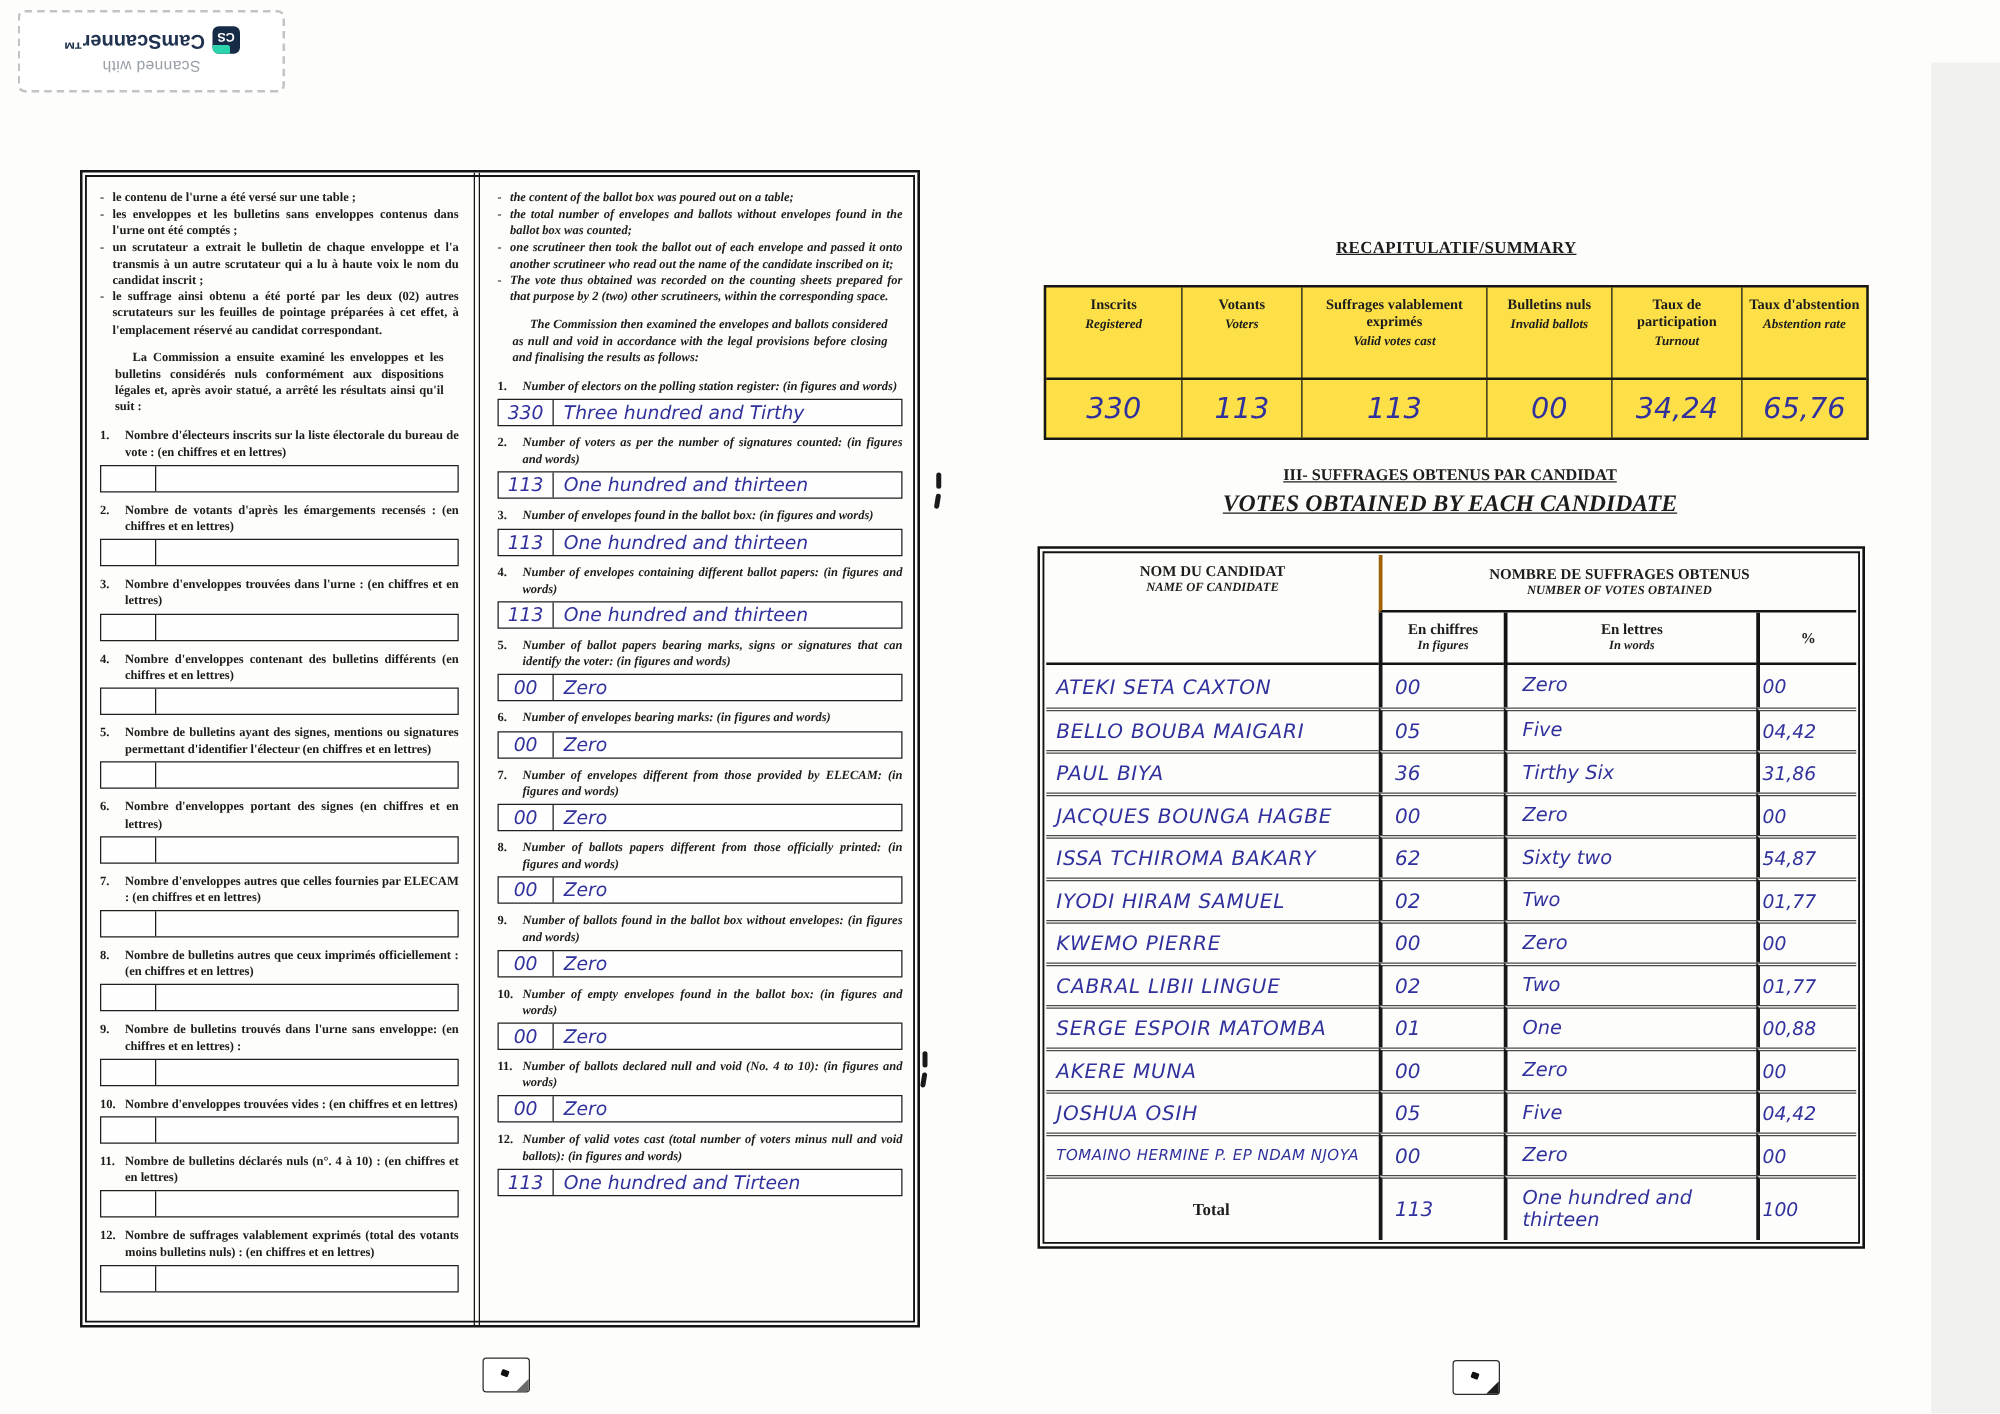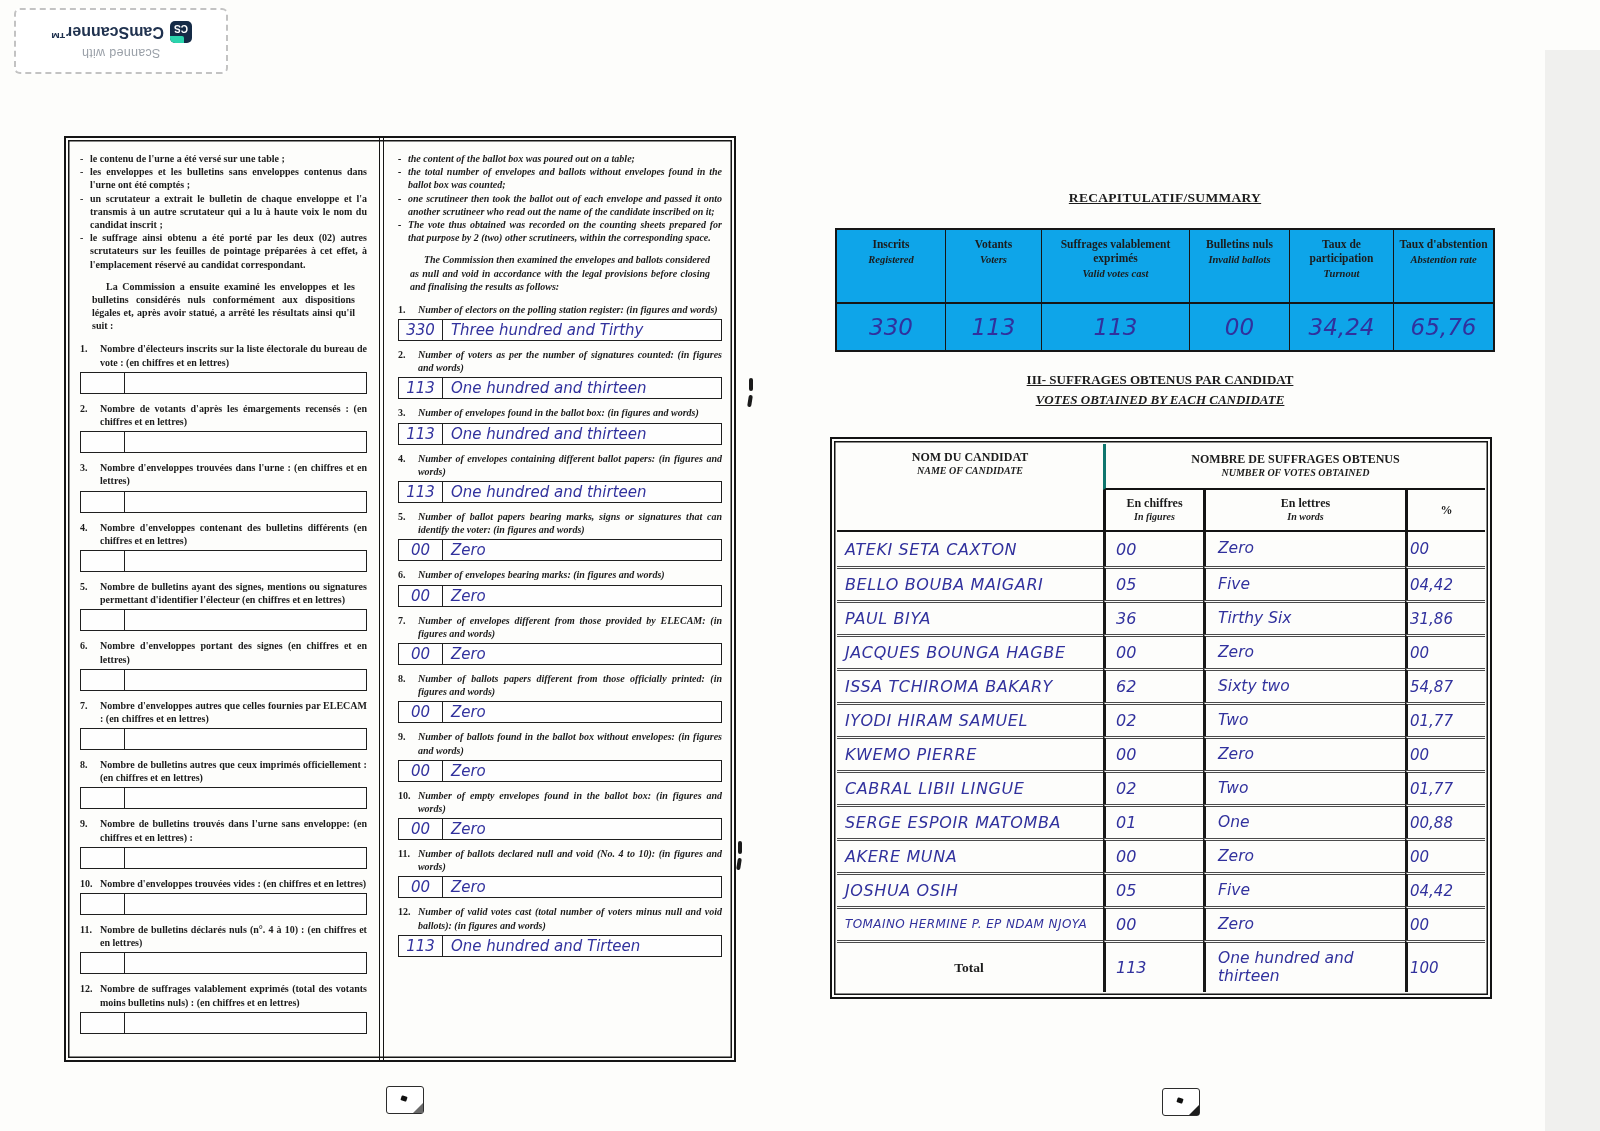--- a/index.html
+++ b/index.html
@@ -42,46 +42,46 @@
   .cellA{width:44px;height:100%;border-right:1.4px solid #1f1f1f;display:flex;align-items:center;
          justify-content:center;box-sizing:border-box;}
   .cellB{flex:1;padding-left:8px;white-space:nowrap;}
   .hw{font-family:"DejaVu Sans",sans-serif;font-style:italic;color:#31319d;}
   .abox .hw{font-size:15px;line-height:14px;}
 
   
   .sum-title{position:absolute;left:835px;top:190px;width:660px;text-align:center;font-weight:700;
              font-size:13.5px;text-decoration:underline;letter-spacing:.3px;}
   .sum-table{position:absolute;left:835px;top:228px;width:660px;border:2px solid #161616;
-             background:#0ea5e9;display:grid;grid-template-columns:108px 96px 148px 100px 104px 100px;
+             background:#fde047;display:grid;grid-template-columns:108px 96px 148px 100px 104px 100px;
              grid-template-rows:74px 46px;box-sizing:border-box;}
   .sum-head,.sum-vals{display:contents;}
   .sum-hcell{border-bottom:2px solid #161616;border-left:1.5px solid #161616;padding:8px 3px 2px;
              text-align:center;display:flex;flex-direction:column;align-items:center;justify-content:flex-start;}
   .sum-head .sum-hcell:first-child{border-left:none;}
   .sum-hcell .fr{font-weight:700;font-size:11.5px;line-height:1.2;}
   .sum-hcell .en{font-style:italic;font-weight:700;font-size:10.5px;margin-top:2px;}
   .sum-vcell{border-left:1.5px solid #161616;display:flex;align-items:center;justify-content:center;}
   .sum-vals .sum-vcell:first-child{border-left:none;}
   .sum-vcell.hw{font-size:23px;}
 
   
   .votes-heading{position:absolute;left:830px;top:370px;width:660px;text-align:center;line-height:1.5;}
   .vh-fr{font-weight:700;font-size:13px;text-decoration:underline;}
-  .vh-en{font-weight:700;font-style:italic;font-size:13px;text-decoration:underline;text-align:center;}
+  .vh-en{font-weight:700;font-style:italic;font-size:19px;text-decoration:underline;text-align:center;}
 
   
   .cand-wrap{position:absolute;left:830px;top:437px;width:662px;border:2px solid #131313;
              box-shadow:inset 0 0 0 2px #fdfdfb, inset 0 0 0 3.5px #131313;background:#fdfdfb;
              padding:5px;box-sizing:border-box;}
   .cand-grid{display:grid;grid-template-columns:266px 100px 202px 80px;
              grid-template-rows:46px 42px;grid-auto-rows:minmax(34px,auto);}
   .ch-name{grid-column:1;grid-row:1/3;border-bottom:2px solid #131313;display:flex;flex-direction:column;
            align-items:center;justify-content:flex-start;padding-top:6px;text-align:center;}
-  .ch-group{grid-column:2/5;grid-row:1;border-left:3px solid #0f766e;border-bottom:2px solid #131313;
+  .ch-group{grid-column:2/5;grid-row:1;border-left:3px solid #a16207;border-bottom:2px solid #131313;
             display:flex;flex-direction:column;align-items:center;justify-content:center;text-align:center;}
   .ch-sub{grid-row:2;border-left:3px solid #131313;border-bottom:2px solid #131313;display:flex;
           flex-direction:column;align-items:center;justify-content:center;text-align:center;}
   .ch-sub.s2{grid-column:2;} .ch-sub.s3{grid-column:3;} .ch-sub.s4{grid-column:4;}
   .hfr{font-weight:700;font-size:12px;line-height:1.25;}
   .hen{font-weight:700;font-style:italic;font-size:10px;line-height:1.25;}
   .cand-body,.c-row{display:contents;}
   .cell{border-top:3px double #4b4b4b;display:flex;align-items:center;box-sizing:border-box;}
   .cand-body .c-row:first-child .cell{border-top:none;}
   .cell.v2,.cell.v3,.cell.v4{border-left:3px solid #181818;}

